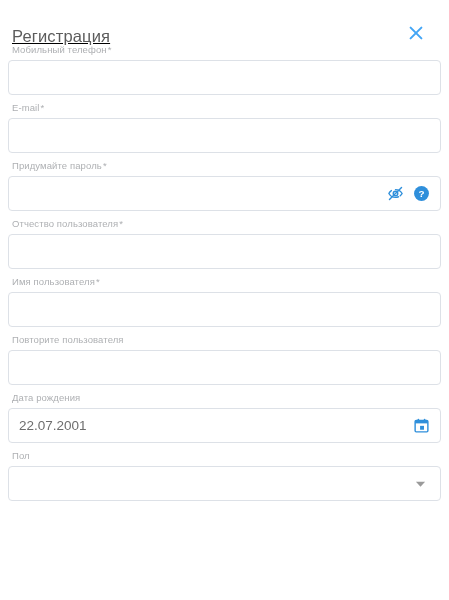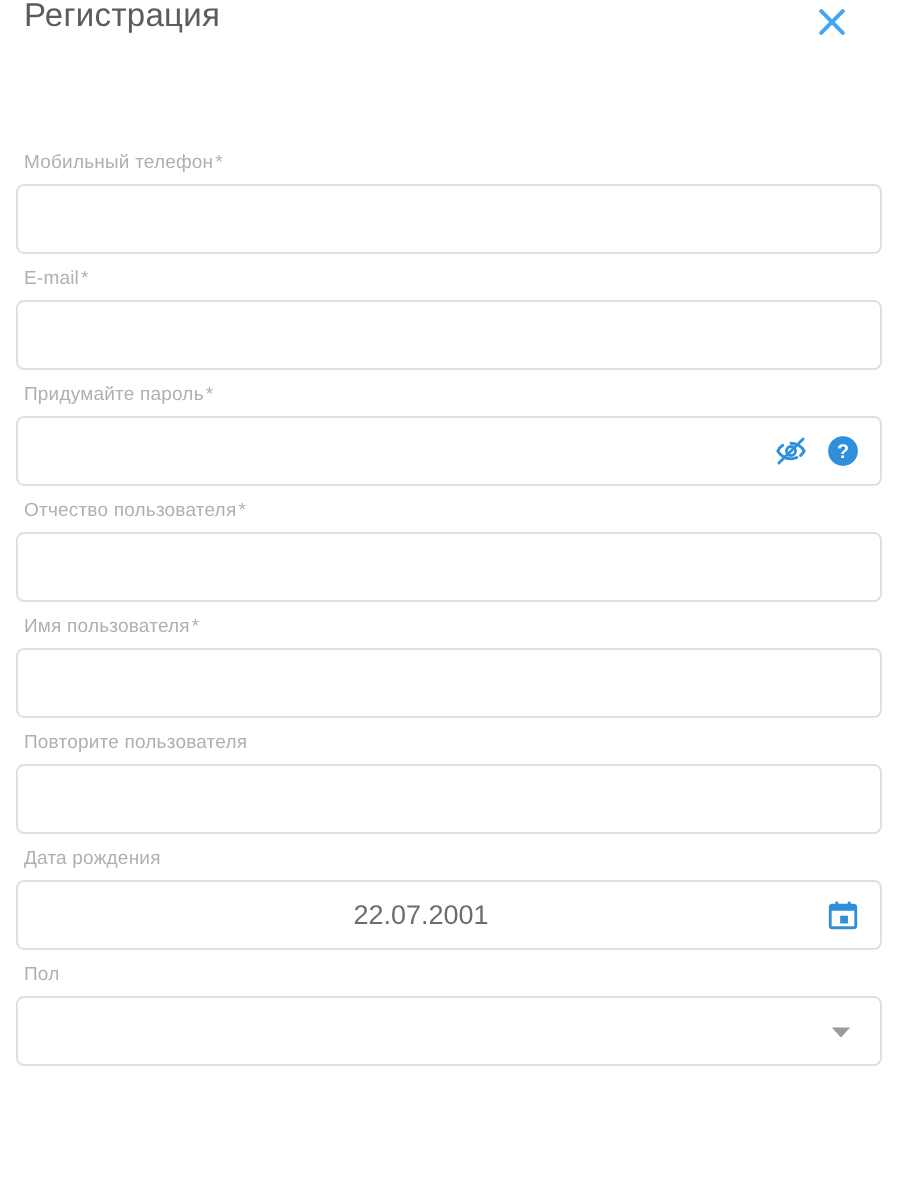--- a/index.html
+++ b/index.html
@@ -21,24 +21,25 @@
     box-sizing: border-box;
     padding: 0 8px;
     position: relative;
     background: #ffffff;
   }
 
   
   .dialog-header {
     height: 44px;
     display: flex;
-    align-items: flex-start;
+    align-items: flex-end;
     justify-content: space-between;
     padding: 0 6px 0 4px;
     box-sizing: border-box;
+    text-decoration: underline;
   }
   .dialog-title {
     font-size: 16.5px;
     color: #5c5c5c;
     font-weight: 400;
     letter-spacing: .15px;
     line-height: 1;
     white-space: nowrap;
   }
   .close-button {
@@ -51,21 +52,20 @@
     background: none;
     border: none;
     padding: 0;
     margin-right: 8px;
   }
   .close-button svg { display: block; }
 
   
   .form-body {
     padding: 0 0 0 0;
-    margin-top: 32px;
   }
   .field {
     padding: 0 0 0 0;
     margin-bottom: 7px;
   }
   .field-label {
     display: block;
     font-size: 9.5px;
     color: #aeb0b3;
     line-height: 12px;
@@ -94,21 +94,20 @@
     border: none;
     outline: none;
     background: transparent;
     font-family: "Liberation Sans", sans-serif;
     font-size: 13.5px;
     color: #6d6d6d;
     padding: 0 10px;
     box-sizing: border-box;
     line-height: 33px;
     min-width: 0;
-    text-align: center;
   }
   .input-shell input::placeholder { color: #c4c7cb; }
 
   .adornments {
     display: flex;
     align-items: center;
     gap: 8px;
     padding-right: 10px;
     flex: 0 0 auto;
   }

